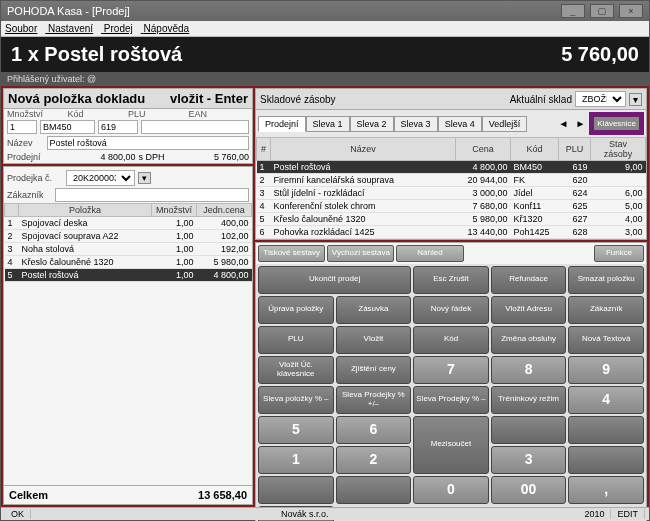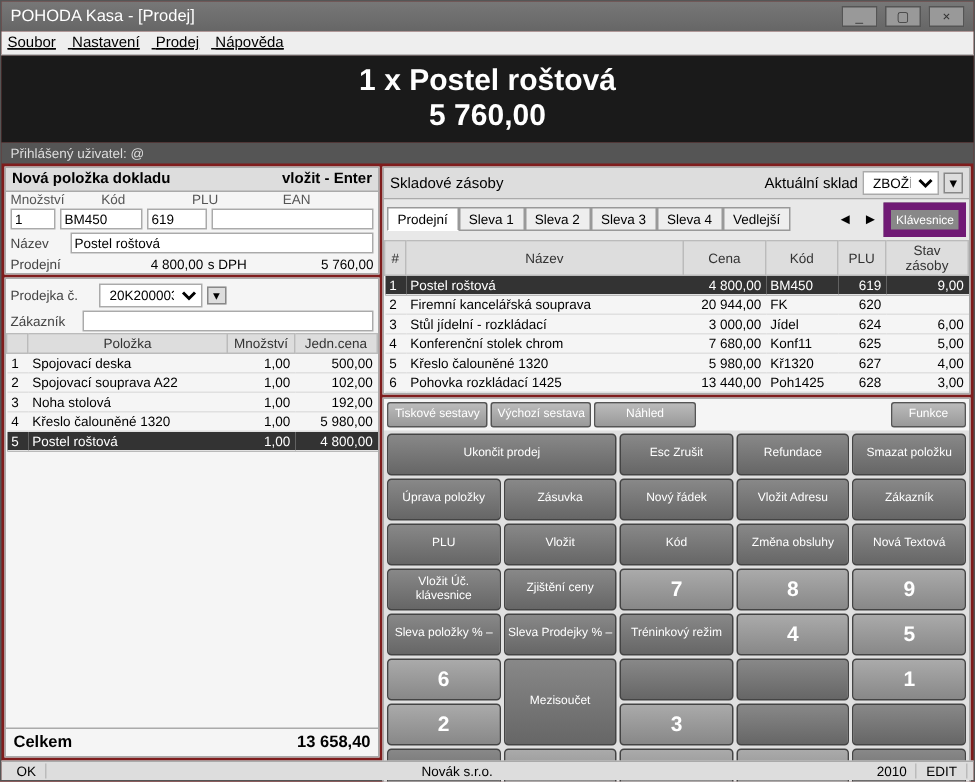--- a/index.html
+++ b/index.html
@@ -2,29 +2,29 @@
 <html><head>
 <meta charset="utf-8">
 <style>
 * { box-sizing: border-box; margin: 0; padding: 0; font-family: Tahoma, Arial, sans-serif; }
 body { background: #d4d4d4; width: 650px; height: 521px; overflow: hidden; font-size: 10px; }
 .window { border: 1px solid #555; background: #7f1d1d; display: flex; flex-direction: column; height: 100%; }
 .titlebar { background: linear-gradient(#777,#666); color: #fff; padding: 3px 6px; display: flex; align-items: center; justify-content: space-between; font-size: 11px; }
 .titlebar .wbtns span { display: inline-block; width: 24px; height: 14px; background: #999; border: 1px solid #555; text-align: center; line-height: 12px; font-size: 9px; margin-left: 2px; color: #333; }
 .menubar { background: #eee; padding: 2px 4px; font-size: 10px; border-bottom: 1px solid #bbb; text-decoration: underline; }
 .menubar span { margin-right: 8px; text-decoration: underline; }
-.banner { background: #1a1a1a; color: #fff; padding: 6px 10px; display: flex; justify-content: space-between; align-items: center; flex-direction: column; }
+.banner { background: #1a1a1a; color: #fff; padding: 6px 10px; display: flex; justify-content: space-between; align-items: center; }
 .banner .product { font-size: 20px; font-weight: bold; }
 .banner .price { font-size: 20px; font-weight: bold; }
 .userbar { background: #555; color: #ddd; font-size: 9px; padding: 2px 6px; }
 .content { display: flex; flex: 1; gap: 2px; padding: 2px; min-height: 0; }
 .left { width: 250px; display: flex; flex-direction: column; gap: 2px; }
 .right { flex: 1; display: flex; flex-direction: column; gap: 2px; min-width: 0; }
 .panel { background: #f5f5f5; border: 1px solid #aaa; }
-.panel-head { background: #ddd; padding: 2px 4px; font-weight: bold; font-size: 10px; border-bottom: 1px solid #aaa; display: flex; justify-content: space-between; }
+.panel-head { background: #ddd; padding: 2px 4px; font-weight: bold; font-size: 13px; border-bottom: 1px solid #aaa; display: flex; justify-content: space-between; }
 .form-row { display: flex; font-size: 9px; padding: 1px 3px; align-items: center; gap: 3px; }
 .form-row label { width: 44px; color: #444; }
 .form-row .col { flex: 1; }
 input.f, select.f { font-size: 9px; padding: 1px 2px; border: 1px solid #aaa; background: #fff; width: 100%; }
 .cols-head { display: flex; font-size: 9px; color: #555; padding: 0 3px; }
 .cols-head span { flex: 1; }
 table.grid { width: 100%; border-collapse: collapse; font-size: 9px; }
 table.grid th { background: #ddd; border: 1px solid #bbb; padding: 1px 3px; font-weight: normal; color: #333; }
 table.grid td { border-bottom: 1px solid #e0e0e0; padding: 1px 3px; }
 table.grid tr.sel td { background: #333; color: #fff; }
@@ -126,21 +126,21 @@
             <th>Položka</th>
             <th style="width:45px">Množství</th>
             <th style="width:55px">Jedn.cena</th>
           </tr>
             </thead>
           <tbody id="receipt-body">
               <tr>
                 <td>1</td>
                 <td>Spojovací deska</td>
                 <td class="num">1,00</td>
-                <td class="num">500,00</td>
+                <td class="num">400,00</td>
               </tr>
               <tr>
                 <td>2</td>
                 <td>Spojovací souprava A22</td>
                 <td class="num">1,00</td>
                 <td class="num">102,00</td>
               </tr>
               <tr>
                 <td>3</td>
                 <td>Noha stolová</td>
@@ -277,20 +277,21 @@
           <div class="key">Změna obsluhy</div>
 
           <div class="key">Nová Textová</div>
           <div class="key">Vložit Úč. klávesnice</div>
           <div class="key">Zjištění ceny</div>
           <div class="key num">7</div>
           <div class="key num">8</div>
           <div class="key num">9</div>
           <div class="key">Sleva položky %  –</div>
 
+          <div class="key">Sleva Prodejky % +/–</div>
           <div class="key">Sleva Prodejky % –</div>
           <div class="key">Tréninkový režim</div>
           <div class="key num">4</div>
           <div class="key num">5</div>
           <div class="key num">6</div>
           <div class="key tall">Mezisoučet</div>
 
           <div class="key"></div>
           <div class="key"></div>
           <div class="key num">1</div>

